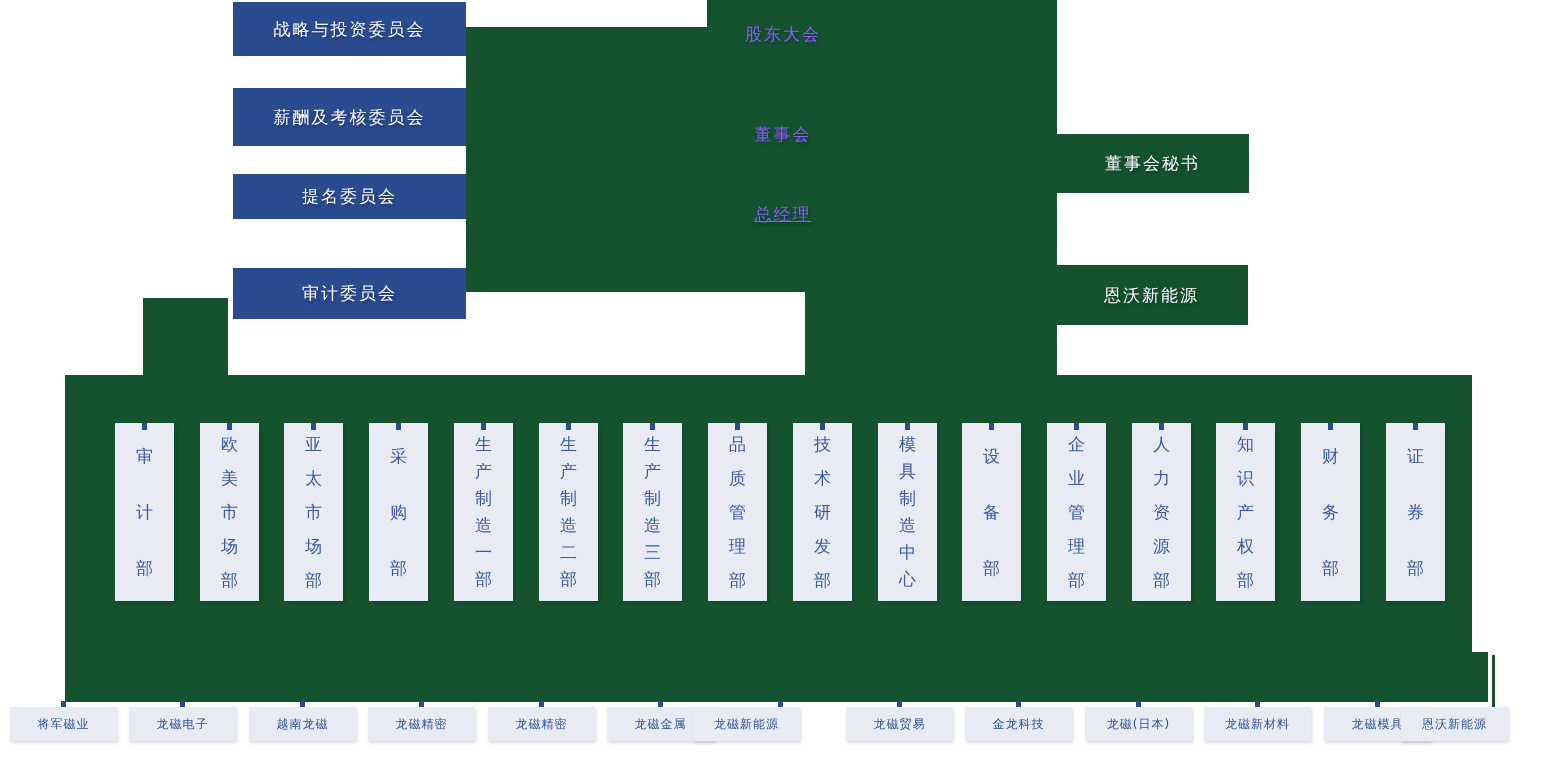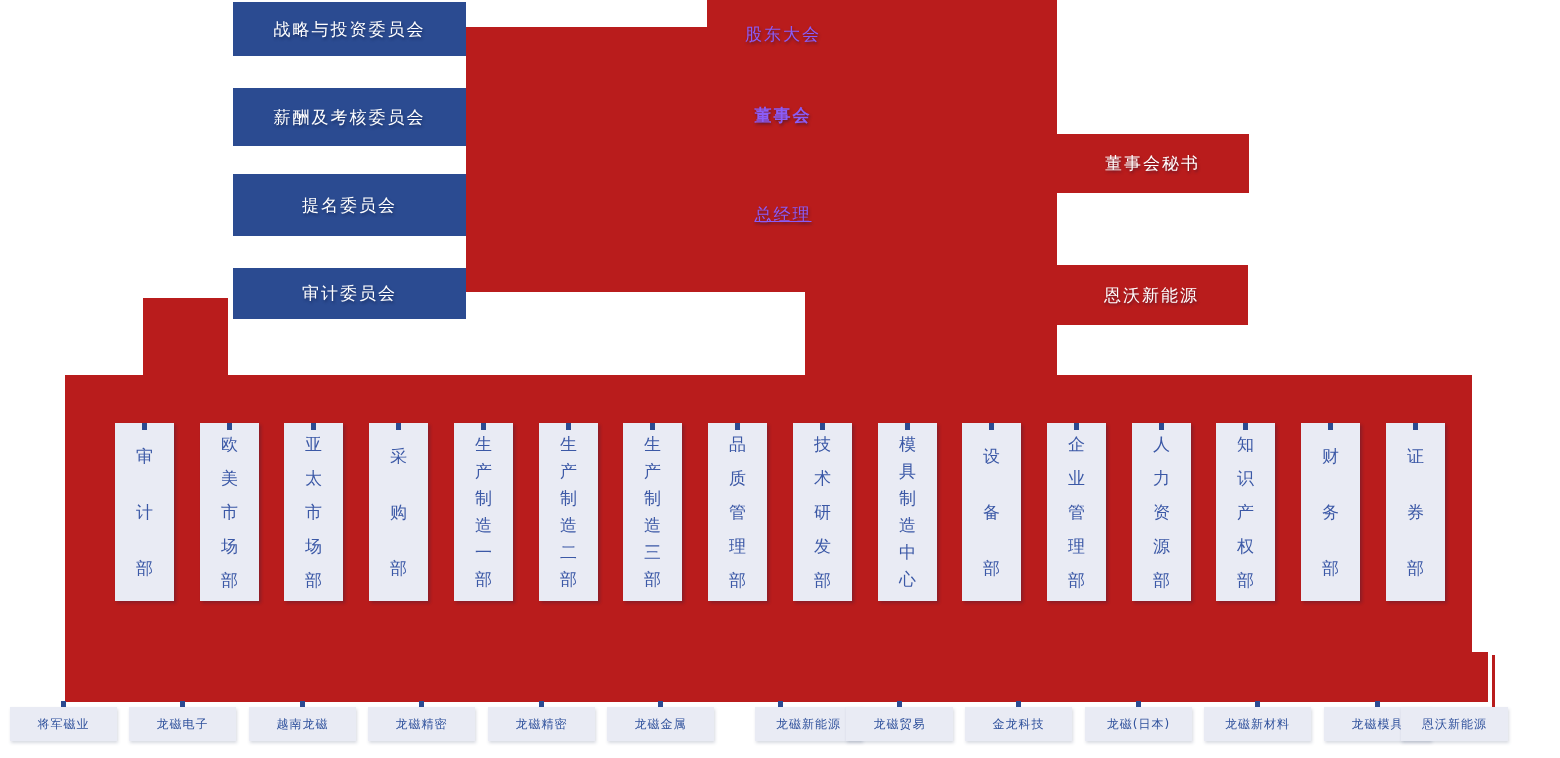--- a/index.html
+++ b/index.html
@@ -1,21 +1,21 @@
 <!DOCTYPE html>
 <html><head>
 <meta charset="utf-8">
 <style>
   html,body{margin:0;padding:0;background:#ffffff;}
   .canvas{
     position:relative;width:1560px;height:758px;background:#ffffff;overflow:hidden;
     font-family:"DejaVu Sans", sans-serif;
   }
   .abs{position:absolute;}
-  .blue{background:#b91c1c;}
+  .blue{background:#14532d;}
   .white-label{
     color:#ffffff;font-size:17px;font-weight:500;letter-spacing:2px;
     text-shadow:1px 2px 3px rgba(10,20,55,.45);
     display:flex;align-items:center;justify-content:center;text-align:center;
   }
   .center-label{
     position:absolute;left:683px;width:200px;height:20px;line-height:20px;
     color:#8b5cf6;font-size:17px;font-weight:500;letter-spacing:2px;text-align:center;
     text-shadow:1px 2px 3px rgba(10,20,55,.45);
   }
@@ -41,27 +41,27 @@
 </head>
 <body>
 
 <div class="canvas">
 
   <div class="abs blue" style="left:707px;top:0;width:350px;height:292px;"></div>
   <div class="abs blue" style="left:466px;top:27px;width:241px;height:265px;"></div>
   <div class="abs blue" style="left:805px;top:292px;width:252px;height:86px;"></div>
 
   <div class="center-label" style="top:24px;">股东大会</div>
-  <div class="center-label" style="top:105px;font-weight:bold;">董事会</div>
+  <div class="center-label" style="top:124px;">董事会</div>
   <div class="center-label" style="top:204px;text-decoration:underline;">总经理</div>
 
   <div id="committees">
       <div class="committee white-label" style="top: 2px; height: 54px;">战略与投资委员会</div>
       <div class="committee white-label" style="top: 88px; height: 58px;">薪酬及考核委员会</div>
-      <div class="committee white-label" style="top: 174px; height: 62px;">提名委员会</div>
+      <div class="committee white-label" style="top: 174px; height: 45px;">提名委员会</div>
       <div class="committee white-label" style="top: 268px; height: 51px;">审计委员会</div>
     </div>
 
   <div class="abs blue white-label" style="left:1056px;top:134px;width:193px;height:59px;">董事会秘书</div>
   <div class="abs blue white-label" style="left:1055px;top:265px;width:193px;height:60px;">恩沃新能源</div>
 
   <div class="abs blue" style="left:143px;top:298px;width:85px;height:77px;"></div>
 
   <div class="abs blue" style="left:65px;top:375px;width:1407px;height:327px;"></div>
   <div class="abs blue" style="left:1472px;top:652px;width:16px;height:50px;"></div>
@@ -198,21 +198,21 @@
       <div class="sub-box" style="left: 129px;">龙磁电子</div>
       <div class="tick" style="left: 180px; top: 701px; width: 5px; height: 6px;"></div>
       <div class="sub-box" style="left: 249px;">越南龙磁</div>
       <div class="tick" style="left: 300px; top: 701px; width: 5px; height: 6px;"></div>
       <div class="sub-box" style="left: 368px;">龙磁精密</div>
       <div class="tick" style="left: 419px; top: 701px; width: 5px; height: 6px;"></div>
       <div class="sub-box" style="left: 488px;">龙磁精密</div>
       <div class="tick" style="left: 539px; top: 701px; width: 5px; height: 6px;"></div>
       <div class="sub-box" style="left: 607px;">龙磁金属</div>
       <div class="tick" style="left: 658px; top: 701px; width: 5px; height: 6px;"></div>
-      <div class="sub-box" style="left: 755px;">龙磁新能源</div>
+      <div class="sub-box" style="left: 693px;">龙磁新能源</div>
       <div class="tick" style="left: 778px; top: 701px; width: 5px; height: 6px;"></div>
       <div class="sub-box" style="left: 846px;">龙磁贸易</div>
       <div class="tick" style="left: 897px; top: 701px; width: 5px; height: 6px;"></div>
       <div class="sub-box" style="left: 965px;">金龙科技</div>
       <div class="tick" style="left: 1016px; top: 701px; width: 5px; height: 6px;"></div>
       <div class="sub-box" style="left: 1085px;">龙磁(日本)</div>
       <div class="tick" style="left: 1136px; top: 701px; width: 5px; height: 6px;"></div>
       <div class="sub-box" style="left: 1204px;">龙磁新材料</div>
       <div class="tick" style="left: 1255px; top: 701px; width: 5px; height: 6px;"></div>
       <div class="sub-box" style="left: 1324px;">龙磁模具</div>

